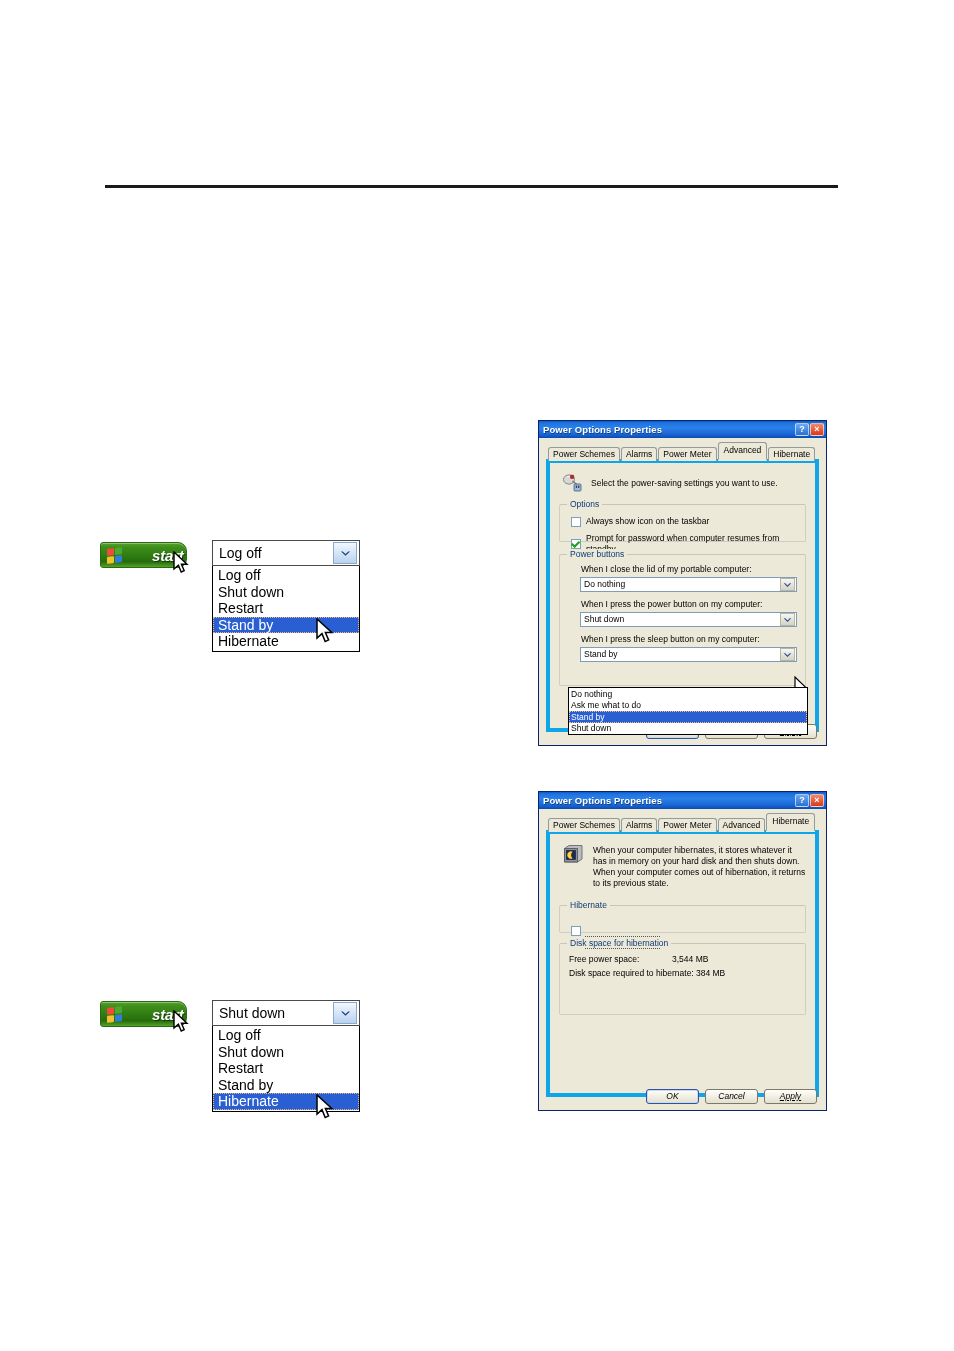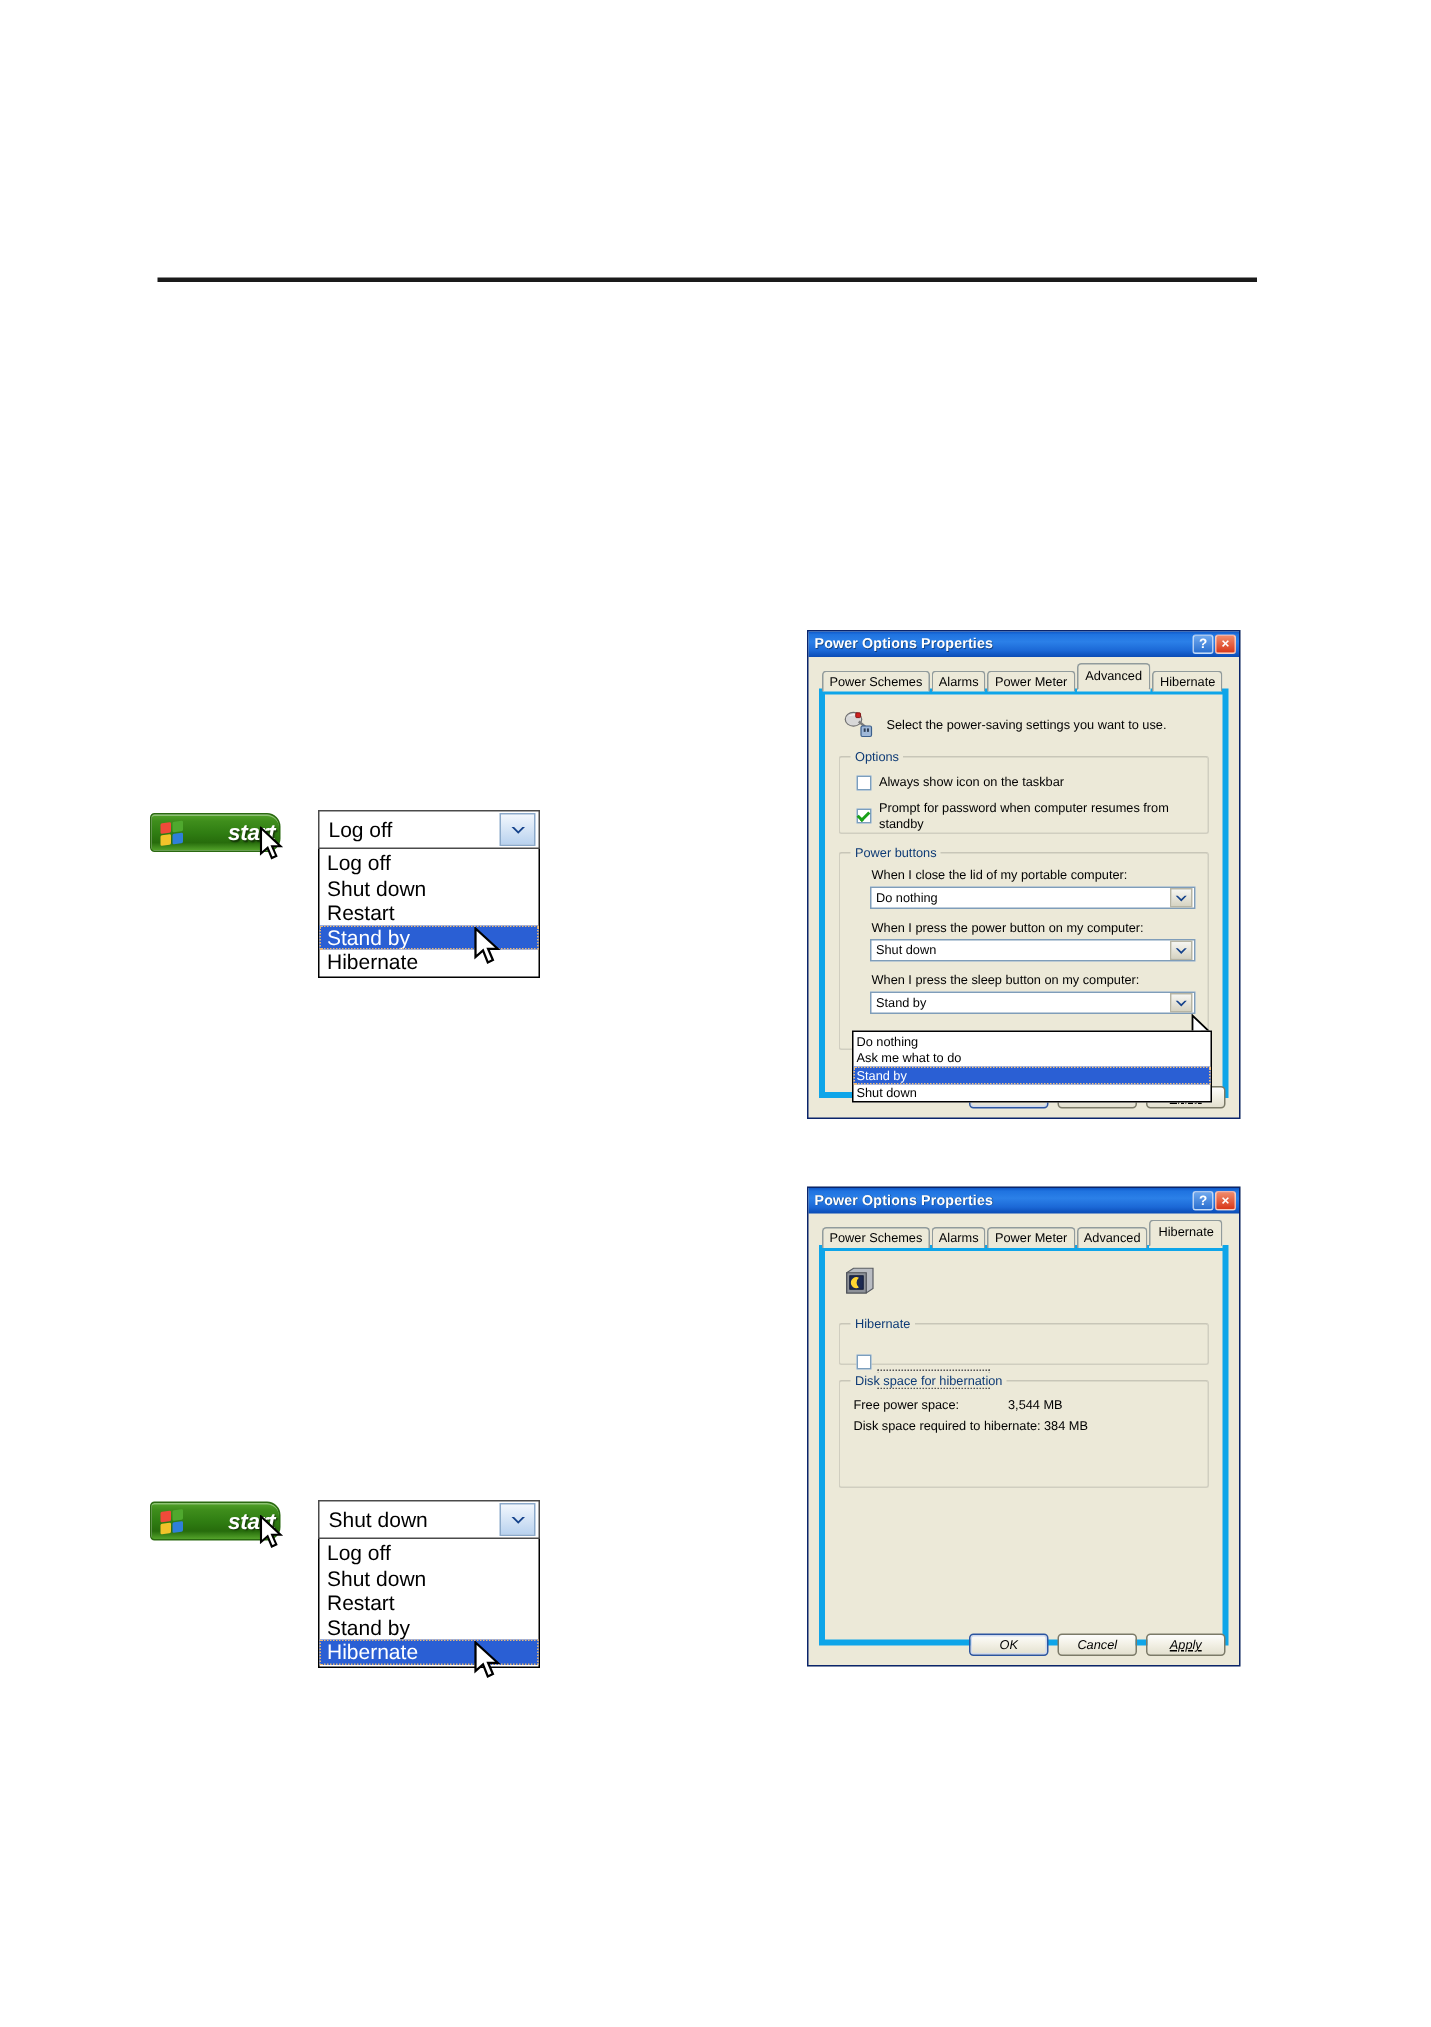--- a/index.html
+++ b/index.html
@@ -447,21 +447,21 @@
           <path d="M4.5 4.5 a5.5 4.6 0 0 1 7 -1" fill="#f2f2f2"></path>
           <rect x="9.5" y="2.2" width="3.2" height="3.2" rx="0.6" fill="#cf2222" stroke="#7a1010" stroke-width="0.6"></rect>
           <path d="M11.5 8 L17 12.5" stroke="#7b7b7b" stroke-width="1.6" fill="none"></path>
           <rect x="13" y="11" width="7" height="7" rx="1" fill="#9fb8d8" stroke="#3c5f8c" stroke-width="0.8"></rect>
           <rect x="14.8" y="12.6" width="1.3" height="2.3" fill="#2d3e55"></rect>
           <rect x="17" y="12.6" width="1.3" height="2.3" fill="#2d3e55"></rect>
         </svg>
         <span class="hdr-text">Select the power-saving settings you want to use.</span>
       </div>
 
-      <div class="xp-group" style="margin-top:11px; height:52px;">
+      <div class="xp-group" style="margin-top:11px; height:38px;">
         <span class="gl">Options</span>
         <div class="xp-check-row">
           <span class="xp-checkbox"></span>
           <span>Always show icon on the taskbar</span>
         </div>
         <div class="xp-check-row">
           <span class="xp-checkbox checked"></span>
           <span>Prompt for password when computer resumes from standby</span>
         </div>
       </div>
@@ -537,20 +537,21 @@
     </div>
     <div class="xp-tabpage" style="height:267px;">
 
       <div class="hdr-row">
         <svg class="ico-hib" viewBox="0 0 24 22">
           <path d="M3.5 4.5 L8 1.5 L21 1.5 L21 15 L16.5 18 L3.5 18 Z" fill="#b9bcc2" stroke="#5a5d63" stroke-width="0.8"></path>
           <path d="M3.5 4.5 L16.5 4.5 L16.5 18 L3.5 18 Z" fill="#8e9299" stroke="#4d5057" stroke-width="0.8"></path>
           <rect x="5.5" y="6.5" width="9" height="9" fill="#1d2a52" stroke="#0f1733" stroke-width="0.6"></rect>
           <path d="M11.6 7.8 a3.7 3.7 0 1 0 0 6.6 a4.3 4.3 0 0 1 0 -6.6 Z" fill="#ffd432"></path>
         </svg>
+        <span class="hdr-text multi" style="max-width:215px;">When your computer hibernates, it stores whatever it has in memory on your hard disk and then shuts down. When your computer comes out of hibernation, it returns to its previous state.</span>
       </div>
 
       <div class="xp-group" style="margin-top:16px; height:28px; padding-top:6px;">
         <span class="gl">Hibernate</span>
         <div class="xp-check-row" style="margin:1px 0 0 2px;">
           <span class="xp-checkbox"></span>
           <span style="outline:1px dotted #555; padding:0 1px;margin-top:24px;">Enable hibernation</span>
         </div>
       </div>
 

